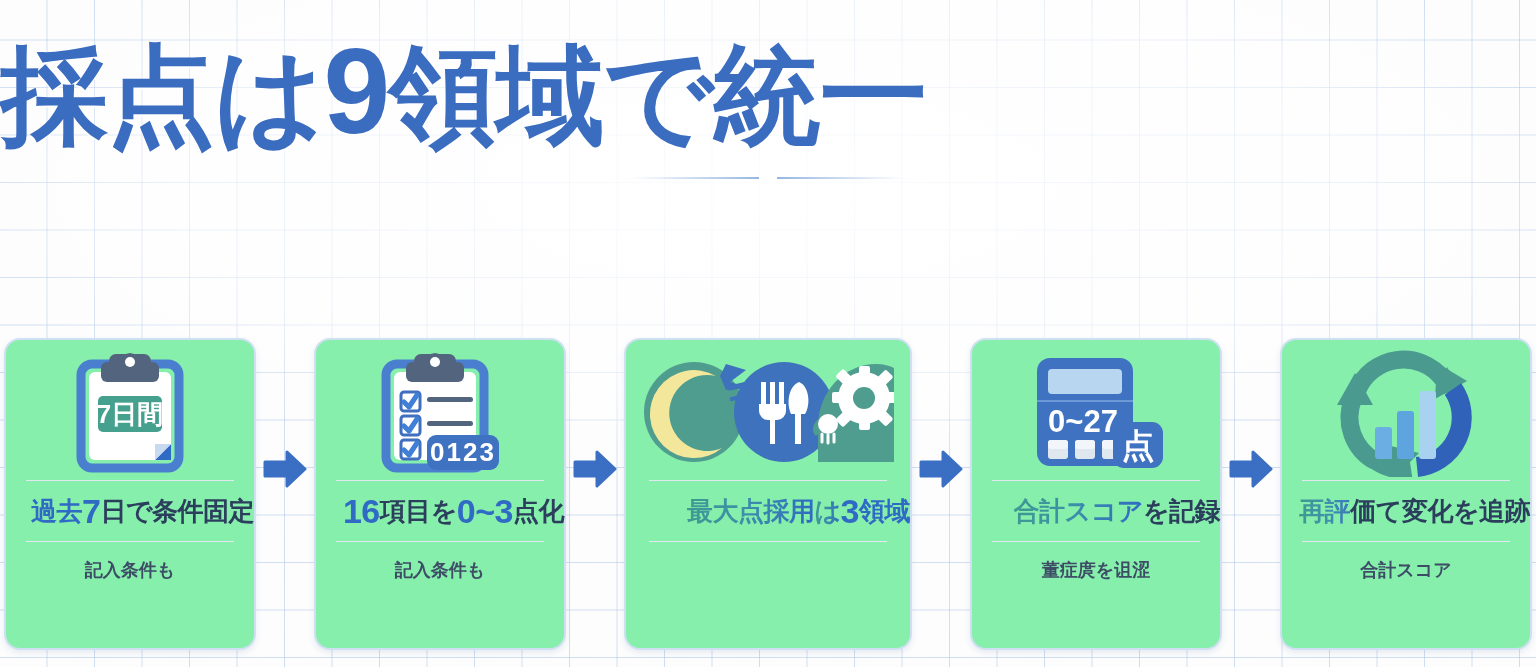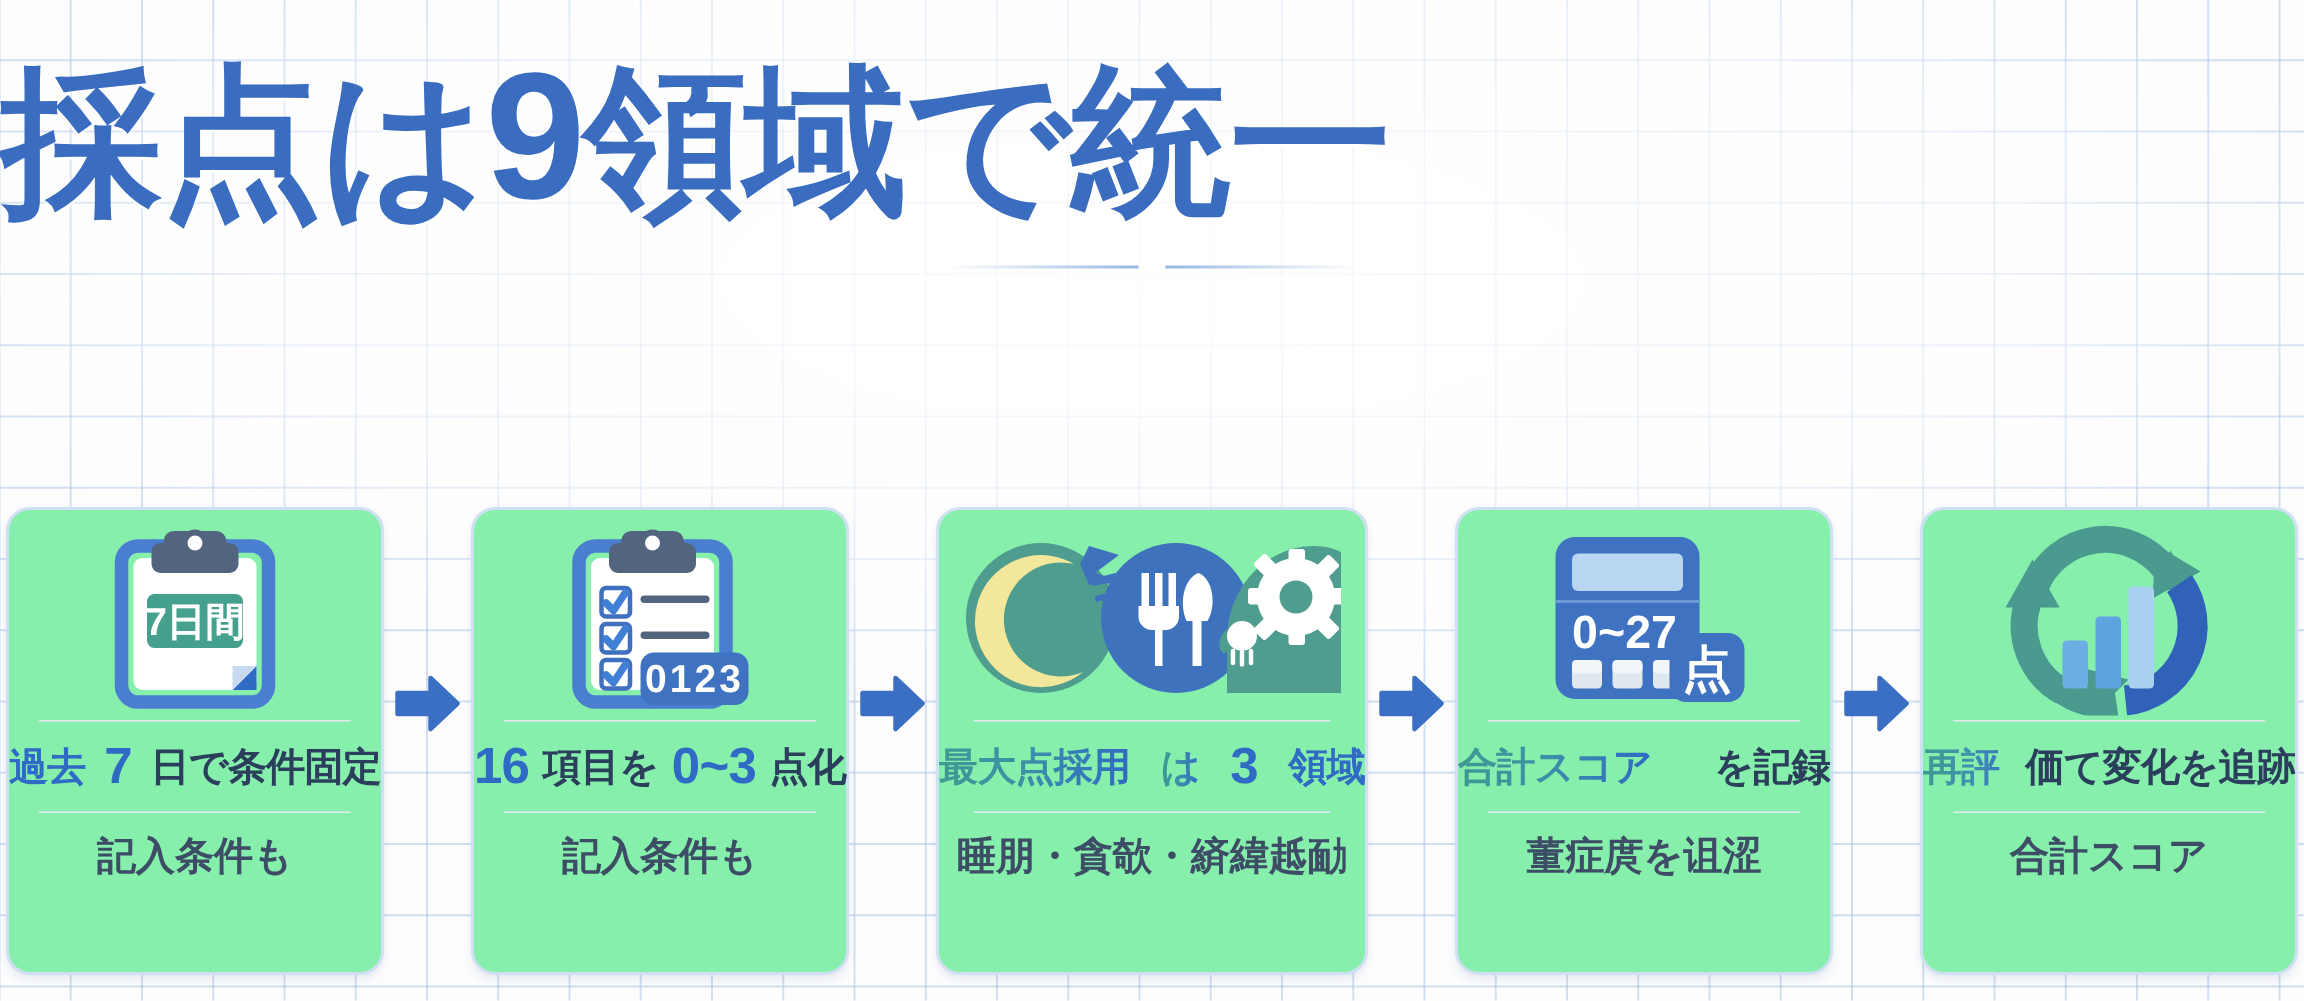--- a/index.html
+++ b/index.html
@@ -65,28 +65,28 @@
   }
   .card.wide{width:288px;}
   .card-icon{
     height:140px;width:100%;
     display:flex;align-items:center;justify-content:center;
     padding-top:4px;box-sizing:border-box;
   }
   .card-div{width:84%;height:1px;background:#e3e9f1;}
   .card-title{
     height:60px;width:100%;
-    display:flex;align-items:center;justify-content:space-between;
+    display:flex;align-items:center;justify-content:flex-end;
     font-size:26px;font-weight:800;letter-spacing:-.5px;
     color:#2b3f5c;white-space:nowrap;
   }
   .card-sub{
     height:56px;width:100%;
     display:flex;align-items:center;justify-content:center;
-    font-size:26px;font-weight:700;color:#3d4d66;white-space:nowrap;
+    font-size:18px;font-weight:700;color:#3d4d66;white-space:nowrap;
   }
   .t-blue{color:#2f6ac4;}
   .t-navy{color:#2b3f5c;}
   .t-num{color:#2f6ac4;font-size:34px;font-weight:800;}
   .grad-tb{
     background:linear-gradient(90deg,#3e9a91 0%,#3c8fa8 45%,#2f6ac4 100%);
     -webkit-background-clip:text;background-clip:text;color:transparent;
   }
   .grad-t2{
     background:linear-gradient(90deg,#3e9a91 0%,#3f8fae 60%,#3a78bd 100%);
@@ -238,21 +238,20 @@
         </svg>
       </div>
       <div class="card-div"></div>
       <div class="card-title">
           <span class="grad-tb">最大点採用</span>
           <span class="grad-tb">は</span>
           <span class="t-num">3</span>
           <span class="t-blue">領域</span>
         </div>
       <div class="card-div"></div>
-      <div class="card-sub">睡朋・貪欹・緕緯趆勔</div>
     </div>
 
     <div class="arrow">
       <svg width="44" height="38" viewBox="0 0 44 38">
         <path d="M2 12 H24 V2 L42 19 L24 36 V26 H2 Z" fill="#3a6fc4" stroke="#3a6fc4" stroke-width="3" stroke-linejoin="round"></path>
       </svg>
     </div>
 
     <div class="card">
       <div class="card-icon">

